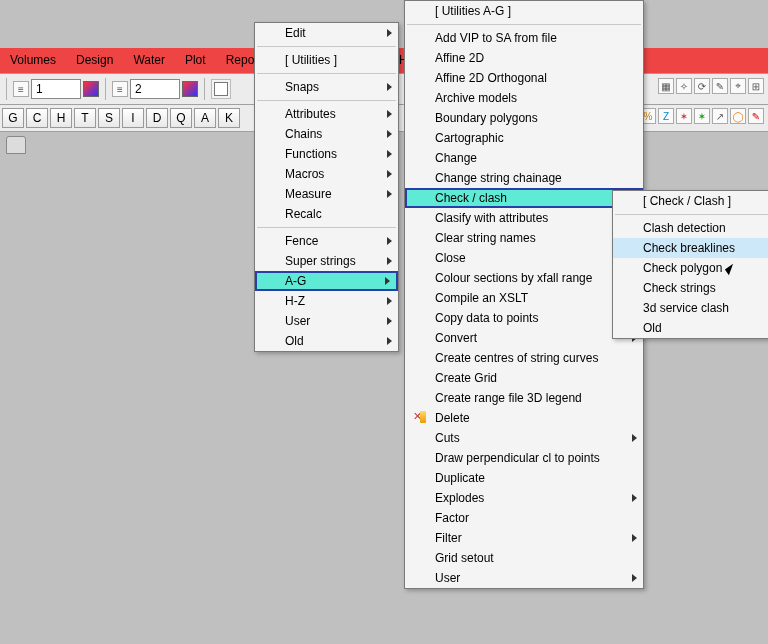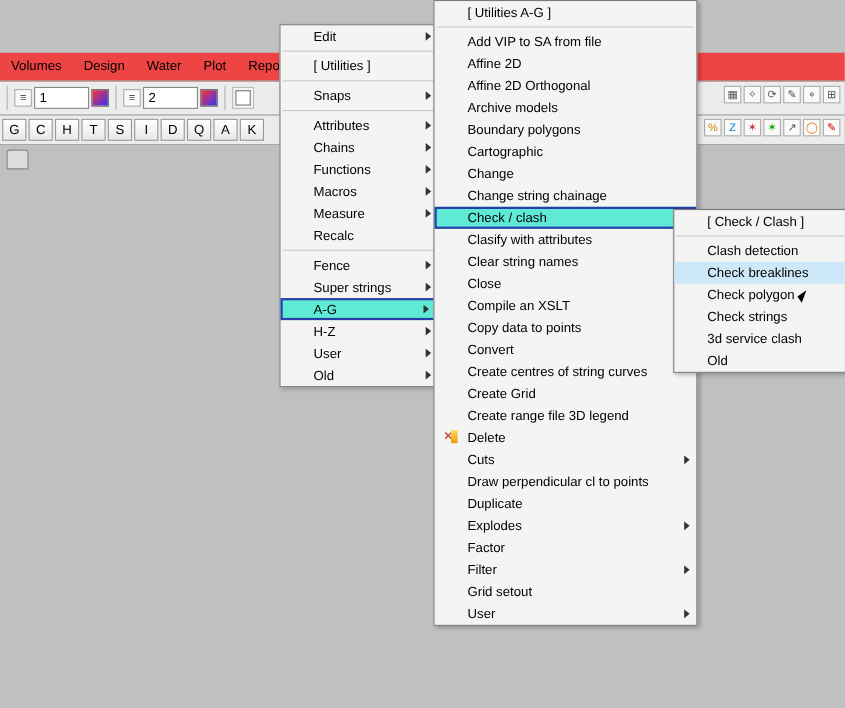--- a/index.html
+++ b/index.html
@@ -89,21 +89,21 @@
   .menu-item.light-hl { background:#cde8f8; }
   .menu-sep { height:1px; background:#c8c8c8; margin:3px 2px; }
   .arrow::after {
     content:"";
     border-left:5px solid #333;
     border-top:4px solid transparent;
     border-bottom:4px solid transparent;
     position:absolute; right:6px; top:50%; transform:translateY(-50%);
   }
   .menu1 { top:22px; left:254px; width:145px; }
-  .menu2 { top:0; left:394px; width:240px; }
+  .menu2 { top:0; left:404px; width:240px; }
   .menu3 { top:190px; left:612px; width:176px; }
 
   .del-icon {
     position:absolute; left:8px; width:14px; height:14px;
   }
   .del-icon::before {
     content:"✕"; color:#c33; font-size:11px; position:absolute; left:0; top:-1px;
   }
   .del-icon::after {
     content:""; position:absolute; left:7px; top:0; width:6px; height:12px; background:linear-gradient(#fd6,#e90); border-radius:1px;
@@ -273,20 +273,23 @@
     <div class="menu-item arrow">
       <span>Clasify with attributes</span>
     </div>
     <div class="menu-item">
       <span>Clear string names</span>
     </div>
     <div class="menu-item">
       <span>Close</span>
     </div>
     <div class="menu-item">
+      <span>Colour sections by xfall range</span>
+    </div>
+    <div class="menu-item">
       <span>Compile an XSLT</span>
     </div>
     <div class="menu-item">
       <span>Copy data to points</span>
     </div>
     <div class="menu-item arrow">
       <span>Convert</span>
     </div>
     <div class="menu-item">
       <span>Create centres of string curves</span>

